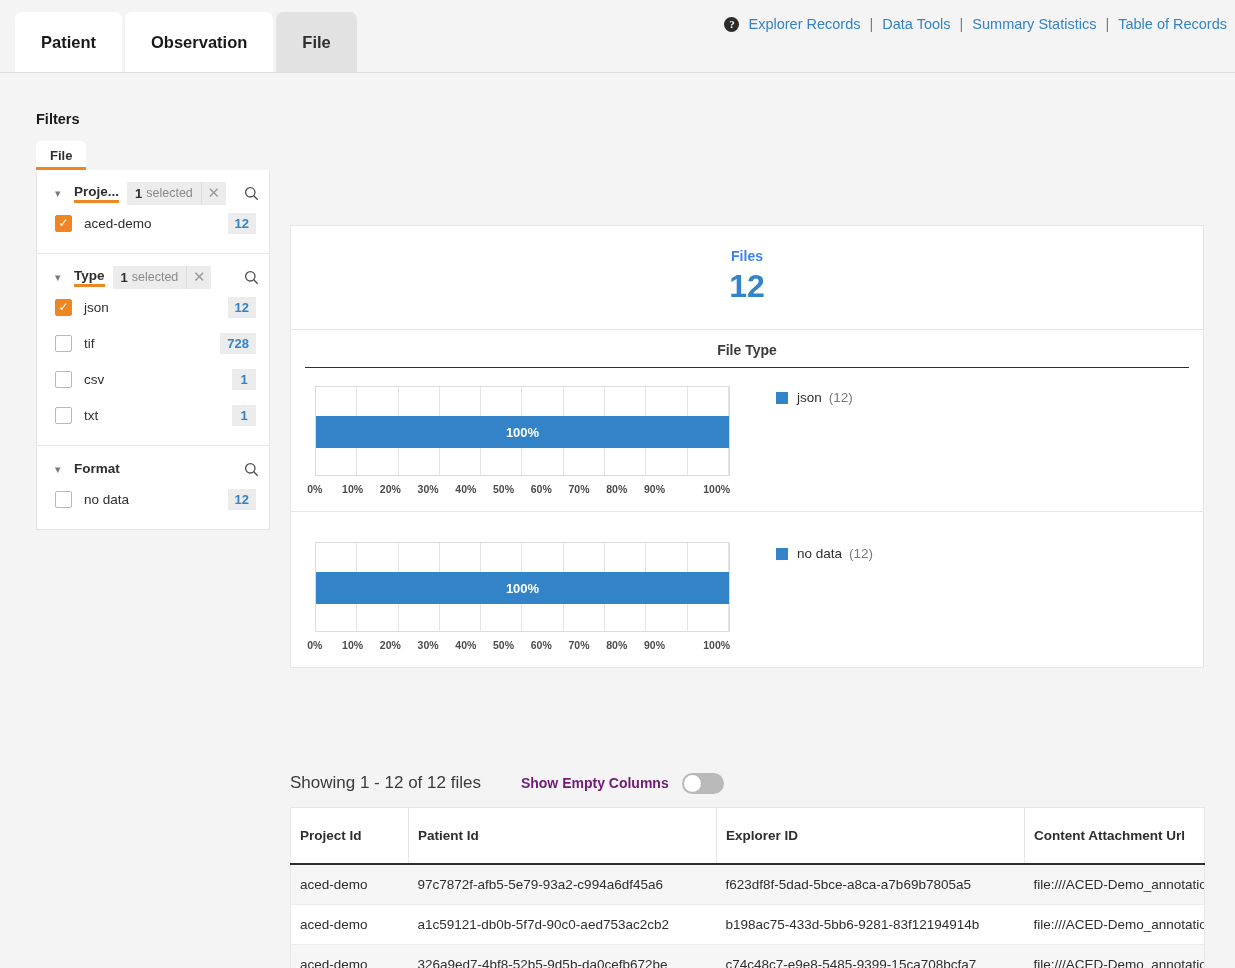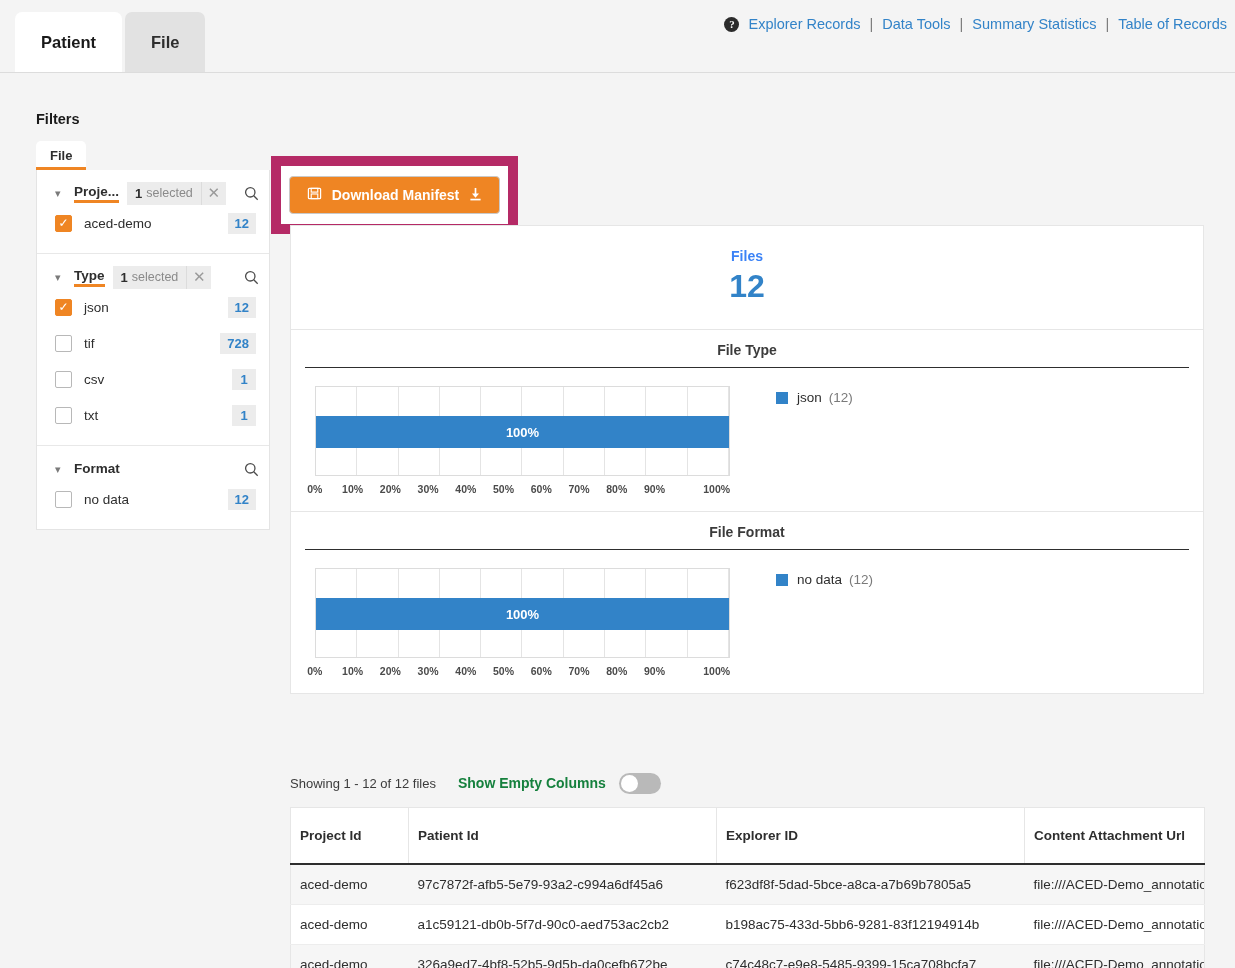--- a/index.html
+++ b/index.html
@@ -174,22 +174,22 @@
   .xtick:last-child { text-align: right; left: 0; }
   .legend { padding-left: 46px; padding-top: 4px; }
   .legend-item { display: flex; align-items: center; font-size: 13.5px; }
   .swatch { width: 12px; height: 12px; background: #3283c8; margin-right: 9px; }
   .legend-name { color: #2e2e2e; }
   .legend-count { color: #7a7a7a; margin-left: 7px; }
 
   
   .tablewrap { position: absolute; left: 290px; top: 690px; width: 914px; }
   .showrow { display: flex; align-items: center; height: 40px; }
-  .showing { font-size: 13px; color: #3b3b3b; }
-  .sec-label { font-size: 14px; font-weight: bold; color: #15803d; margin-left: 22px; }
+  .showing { font-size: 17px; color: #3b3b3b; }
+  .sec-label { font-size: 14px; font-weight: bold; color: #701a75; margin-left: 40px; }
   .toggle {
     margin-left: 13px; width: 42px; height: 21px; border-radius: 11px;
     background: #b9b9b9; position: relative; cursor: pointer;
   }
   .knob {
     position: absolute; left: 2px; top: 2px;
     width: 17px; height: 17px; border-radius: 50%; background: #fff;
   }
   .tbl {
     margin-top: 4px; width: 914px;
@@ -215,20 +215,21 @@
   .dlid { color: #3283c8; cursor: pointer; }
   .col1 { width: 118px; } .col2 { width: 308px; }
   .col3 { width: 308px; } .col4 { width: 180px; }
 </style>
 </head>
 <body>
 
 <div class="topbar">
   <div class="tabs">
     <div class="tab">Patient</div>
+    <div class="tab">Observation</div>
     <div class="tab inactive">File</div>
   </div>
   <div class="toplinks">
     <div class="helpicon">?</div>
     <span class="toplink">Explorer Records</span>
     <span class="sep">|</span>
     <span class="toplink">Data Tools</span>
     <span class="sep">|</span>
     <span class="toplink">Summary Statistics</span>
     <span class="sep">|</span>
@@ -323,39 +324,20 @@
         </div>
         <div class="opt">
           <span class="cbox"></span>
           <span class="optlabel">no data</span>
           <span class="count">12</span>
         </div>
       </div>
     </div>
   </div>
 
-  <div class="dl-highlight">
-    <div class="dl-btn">
-      <span>
-        <svg width="15" height="15" viewBox="0 0 16 16">
-            <rect x="1.5" y="2.5" width="13" height="11" rx="1" fill="none" stroke="#fff" stroke-width="1.3"></rect>
-            <rect x="4.5" y="2.5" width="7" height="4" fill="none" stroke="#fff" stroke-width="1.2"></rect>
-            <rect x="4.5" y="8.5" width="7" height="5" fill="none" stroke="#fff" stroke-width="1.2"></rect>
-          </svg>
-      </span>
-      <span>Download Manifest</span>
-      <span>
-        <svg width="13" height="14" viewBox="0 0 14 15">
-            <line x1="7" y1="1" x2="7" y2="9.5" stroke="#fff" stroke-width="1.8"></line>
-            <polygon points="3.2,7 10.8,7 7,11.6" fill="#fff"></polygon>
-            <rect x="1.5" y="12.6" width="11" height="1.8" fill="#fff"></rect>
-          </svg>
-      </span>
-    </div>
-  </div>
 
   <div class="content">
     <div class="card">
 
       <div class="files-panel">
         <div class="files-label">Files</div>
         <div class="files-count">12</div>
       </div>
 
       <div class="chart-block">
@@ -393,21 +375,20 @@
             <div class="legend-item">
               <span class="swatch"></span>
               <span class="legend-name">json</span>
               <span class="legend-count">(12)</span>
             </div>
           </div>
         </div>
       </div>
 
       <div class="chart-block" style="border-bottom:none;">
-        <div class="chart-title">File Format</div>
         <div class="chart-row">
           <div class="plot">
             <div class="grid">
               <div class="gcell"></div>
               <div class="gcell"></div>
               <div class="gcell"></div>
               <div class="gcell"></div>
               <div class="gcell"></div>
               <div class="gcell"></div>
               <div class="gcell"></div>

